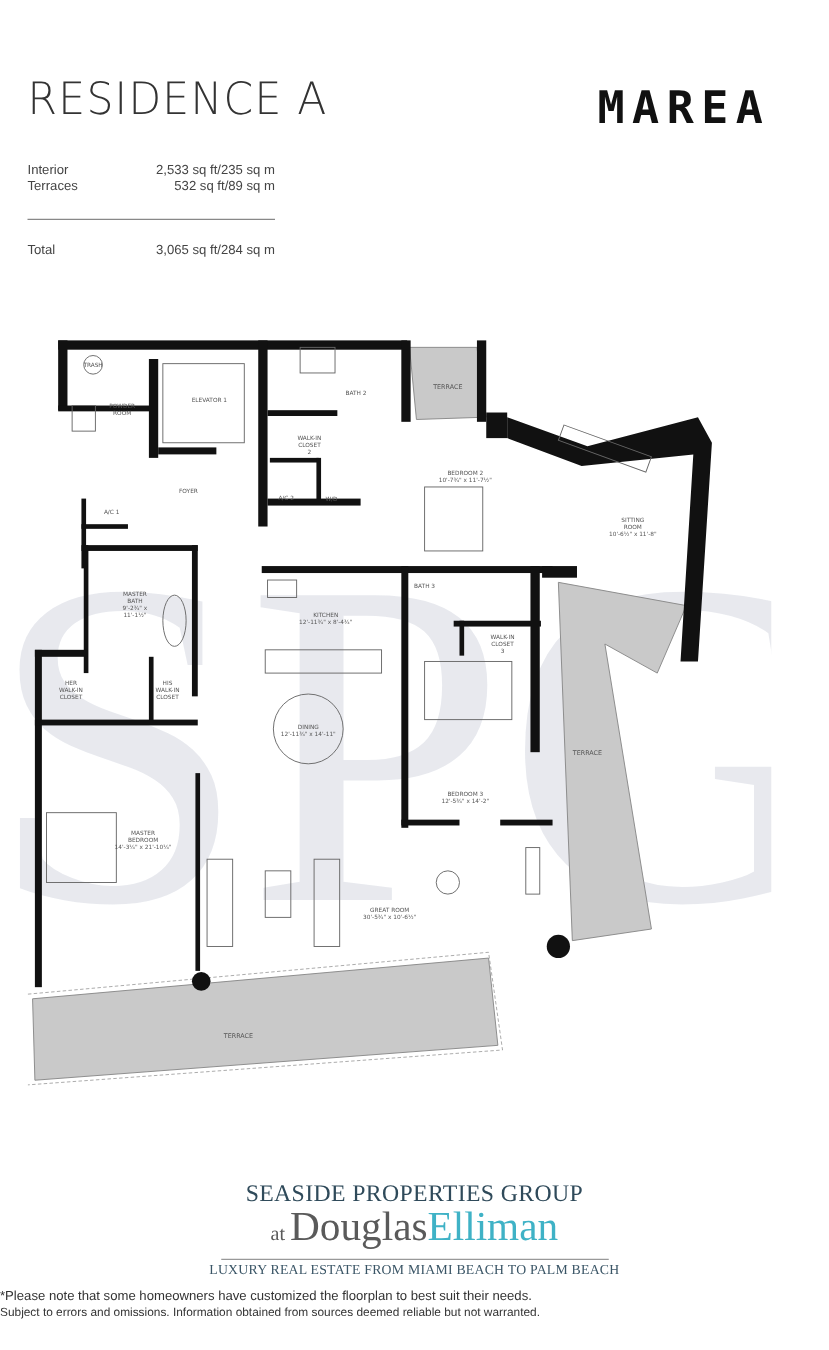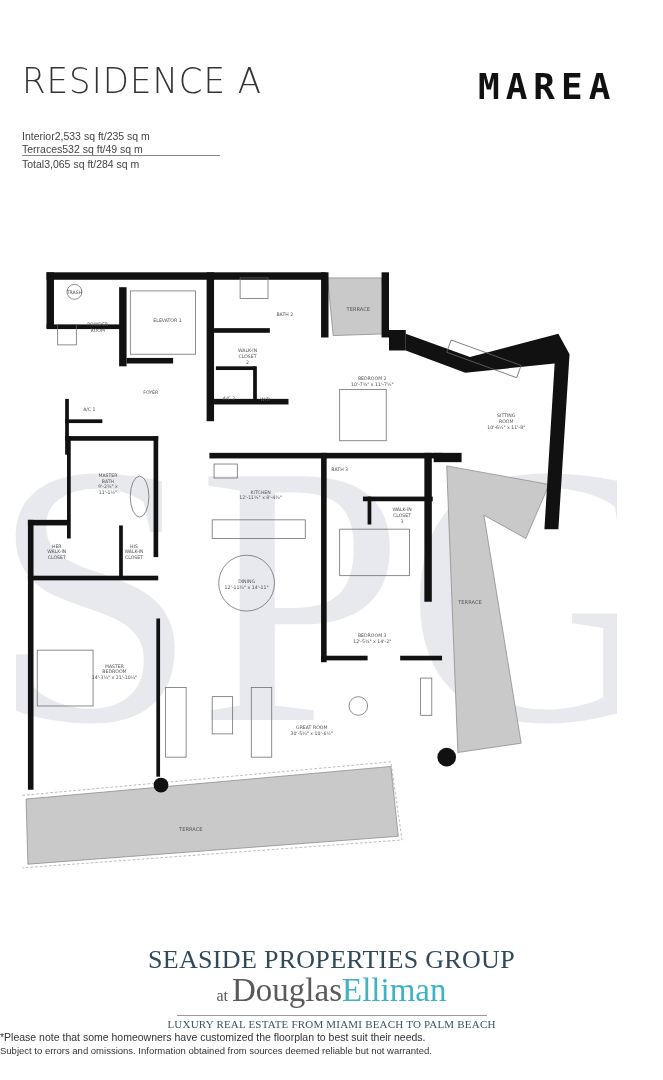--- a/index.html
+++ b/index.html
@@ -1,29 +1,29 @@
 <!DOCTYPE html>
 <html><head>
 <meta charset="utf-8">
 <style>
   html, body { margin: 0; padding: 0; background: #ffffff; }
   body { width: 663px; height: 1080px; position: relative; overflow: hidden; font-family: "Liberation Sans", sans-serif; color: #222; }
   .header { position: absolute; left: 0; top: 0; width: 590px; height: 200px; }
   .title { position: absolute; left: 22px; top: 60px; font-size: 34px; font-weight: 300; letter-spacing: 1px; color: #333; font-family: "DejaVu Sans", sans-serif; transform: scaleY(1.05); }
   .subtitle { position: absolute; left: 22px; top: 108px; font-size: 13px; color: #333; letter-spacing: 0.2px; }
   .areas { position: absolute; left: 22px; top: 130px; width: 198px; font-size: 10.5px; color: #444; }
-  .area-row { display: flex; justify-content: flex-start; line-height: 12.5px; }
-  .area-row.total { border-top: 1px solid #888; margin-top: 0; padding-top: 2px; }
+  .area-row { display: flex; justify-content: space-between; line-height: 12.5px; }
+  .area-row.total { border-top: 1px solid #888; margin-top: 20px; padding-top: 18px; }
   .brand { position: absolute; left: 478px; top: 66px; font-family: "DejaVu Sans Mono", monospace; font-size: 36px; letter-spacing: 6px; color: #111; font-weight: bold; }
   .plan { position: absolute; left: 0; top: 225px; width: 617px; height: 720px; }
   .plan svg { width: 100%; height: 100%; display: block; }
   .room-label { font-family: "DejaVu Sans", sans-serif; font-size: 5px; fill: #555; text-anchor: middle; }
   .terrace-label { font-family: "DejaVu Sans", sans-serif; font-size: 5.5px; fill: #555; text-anchor: middle; }
   .footer-logo { position: absolute; left: 0; top: 945px; width: 663px; text-align: center; }
-  .logo-line1 { font-family: "Liberation Serif", serif; font-size: 26px; color: #2f4a5a; letter-spacing: 0.3px; }
+  .logo-line1 { font-family: "Liberation Serif", serif; font-size: 19px; color: #2f4a5a; letter-spacing: 0.3px; }
   .logo-line2 { font-family: "Liberation Serif", serif; font-size: 33px; line-height: 34px; margin-top: -2px; }
   .logo-at { font-size: 16px; color: #5a5a5a; margin-right: 4px; }
   .logo-douglas { color: #5a5a5a; }
   .logo-elliman { color: #3fb2c6; }
   .logo-rule { width: 310px; height: 1px; background: #999; margin: 2px auto 2px; }
   .logo-tag { font-family: "Liberation Serif", serif; font-size: 11px; color: #3a5566; letter-spacing: 0.2px; }
   .disclaimer { position: absolute; left: 0; top: 1030px; width: 572px; text-align: left; font-size: 10.5px; color: #333; line-height: 14px; }
   .disclaimer .d2 { font-size: 9.5px; }
 </style>
 </head>
@@ -31,21 +31,21 @@
 
 <div class="header">
   <div class="title">RESIDENCE A</div>
   <div class="areas">
     <div class="area-row">
       <span>Interior</span>
       <span>2,533 sq ft/235 sq m</span>
     </div>
     <div class="area-row">
       <span>Terraces</span>
-      <span>532 sq ft/49 sq m</span>
+      <span>532 sq ft/89 sq m</span>
     </div>
     <div class="area-row total">
       <span>Total</span>
       <span>3,065 sq ft/284 sq m</span>
     </div>
   </div>
   <div class="brand">MAREA</div>
 </div>
 
 <div class="plan">

